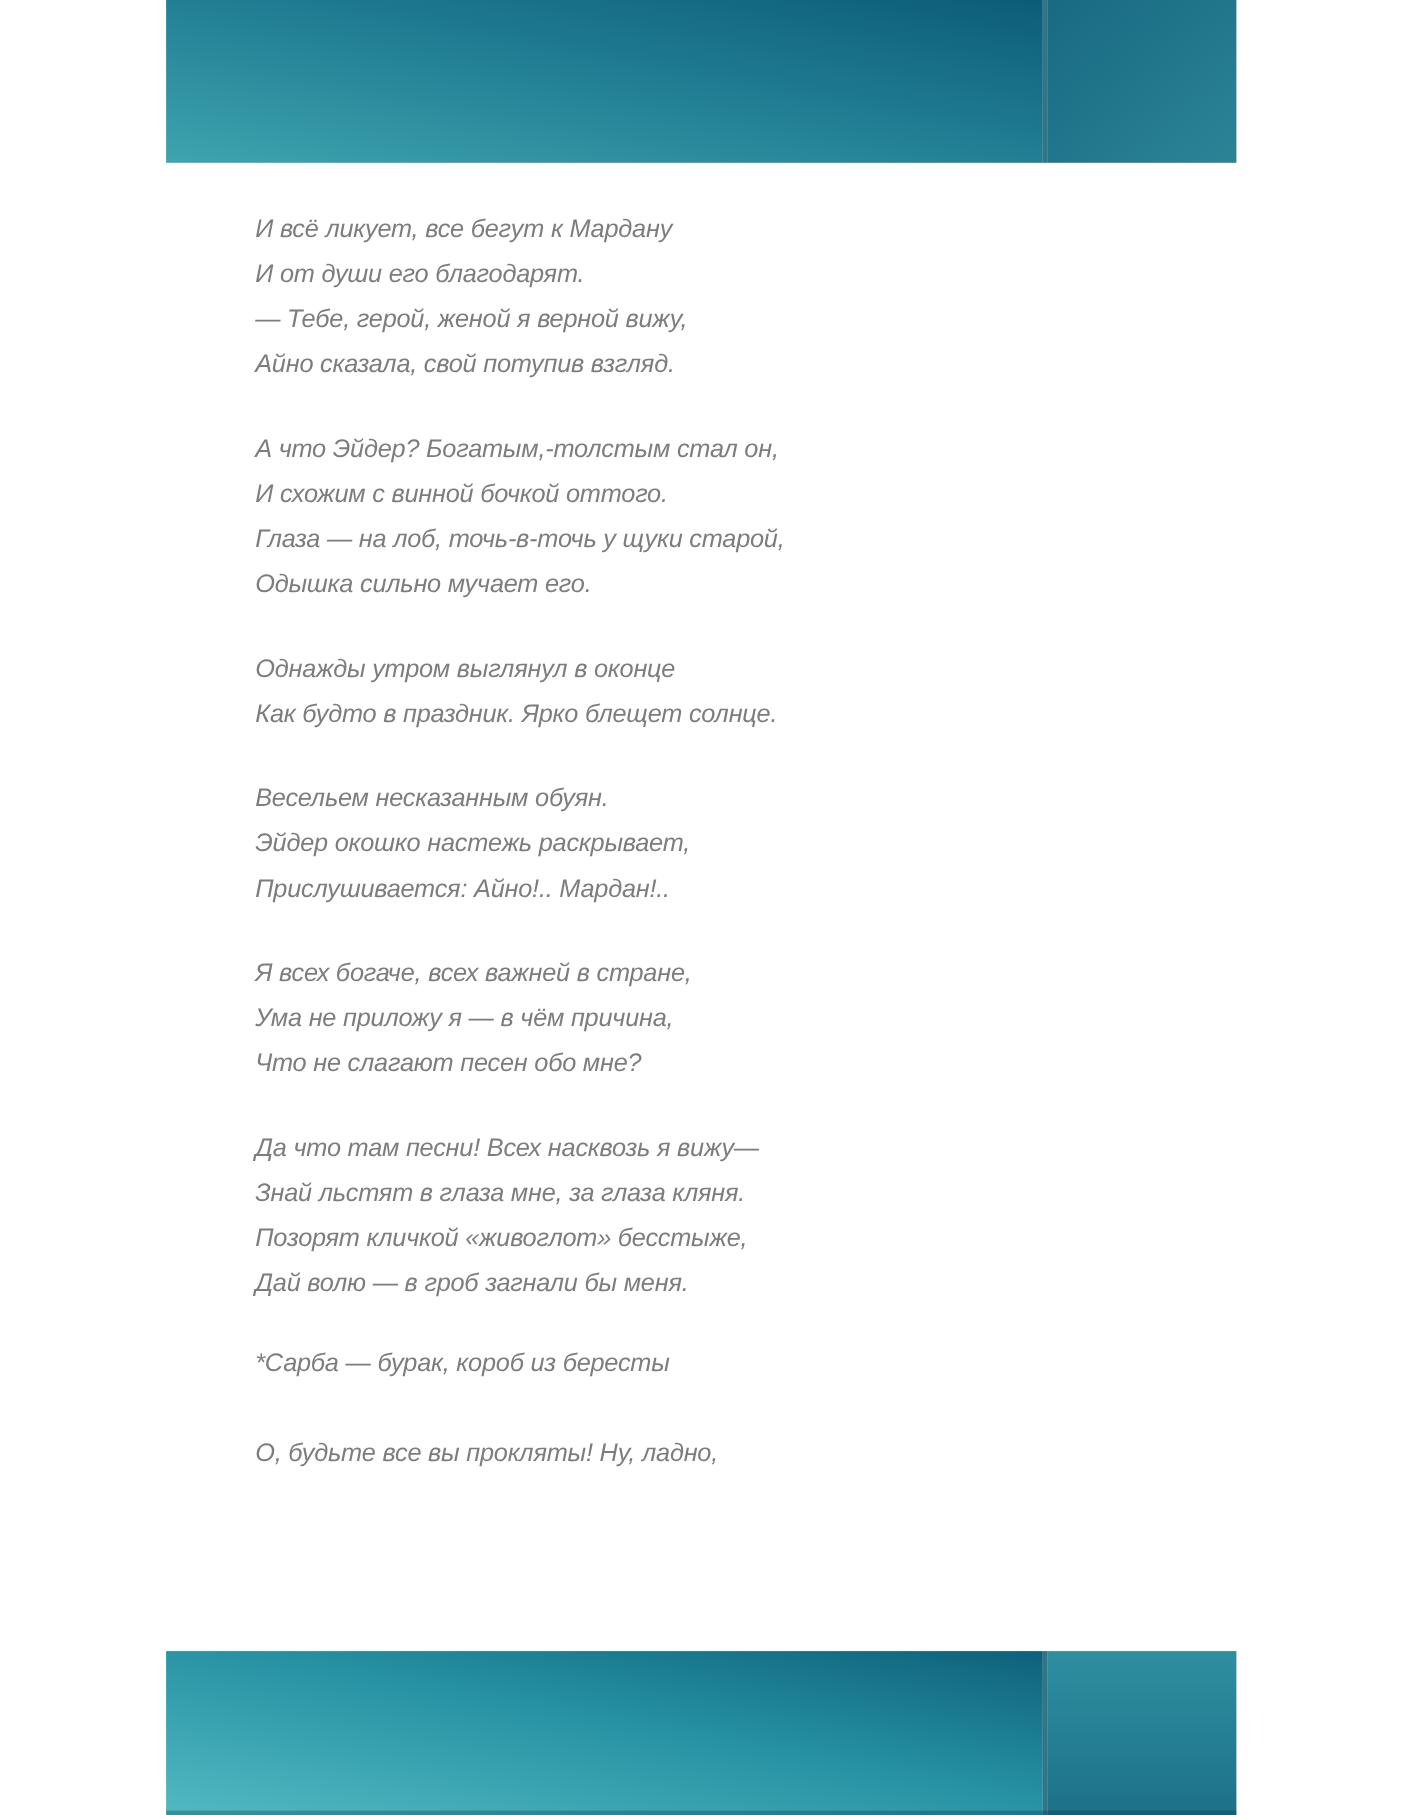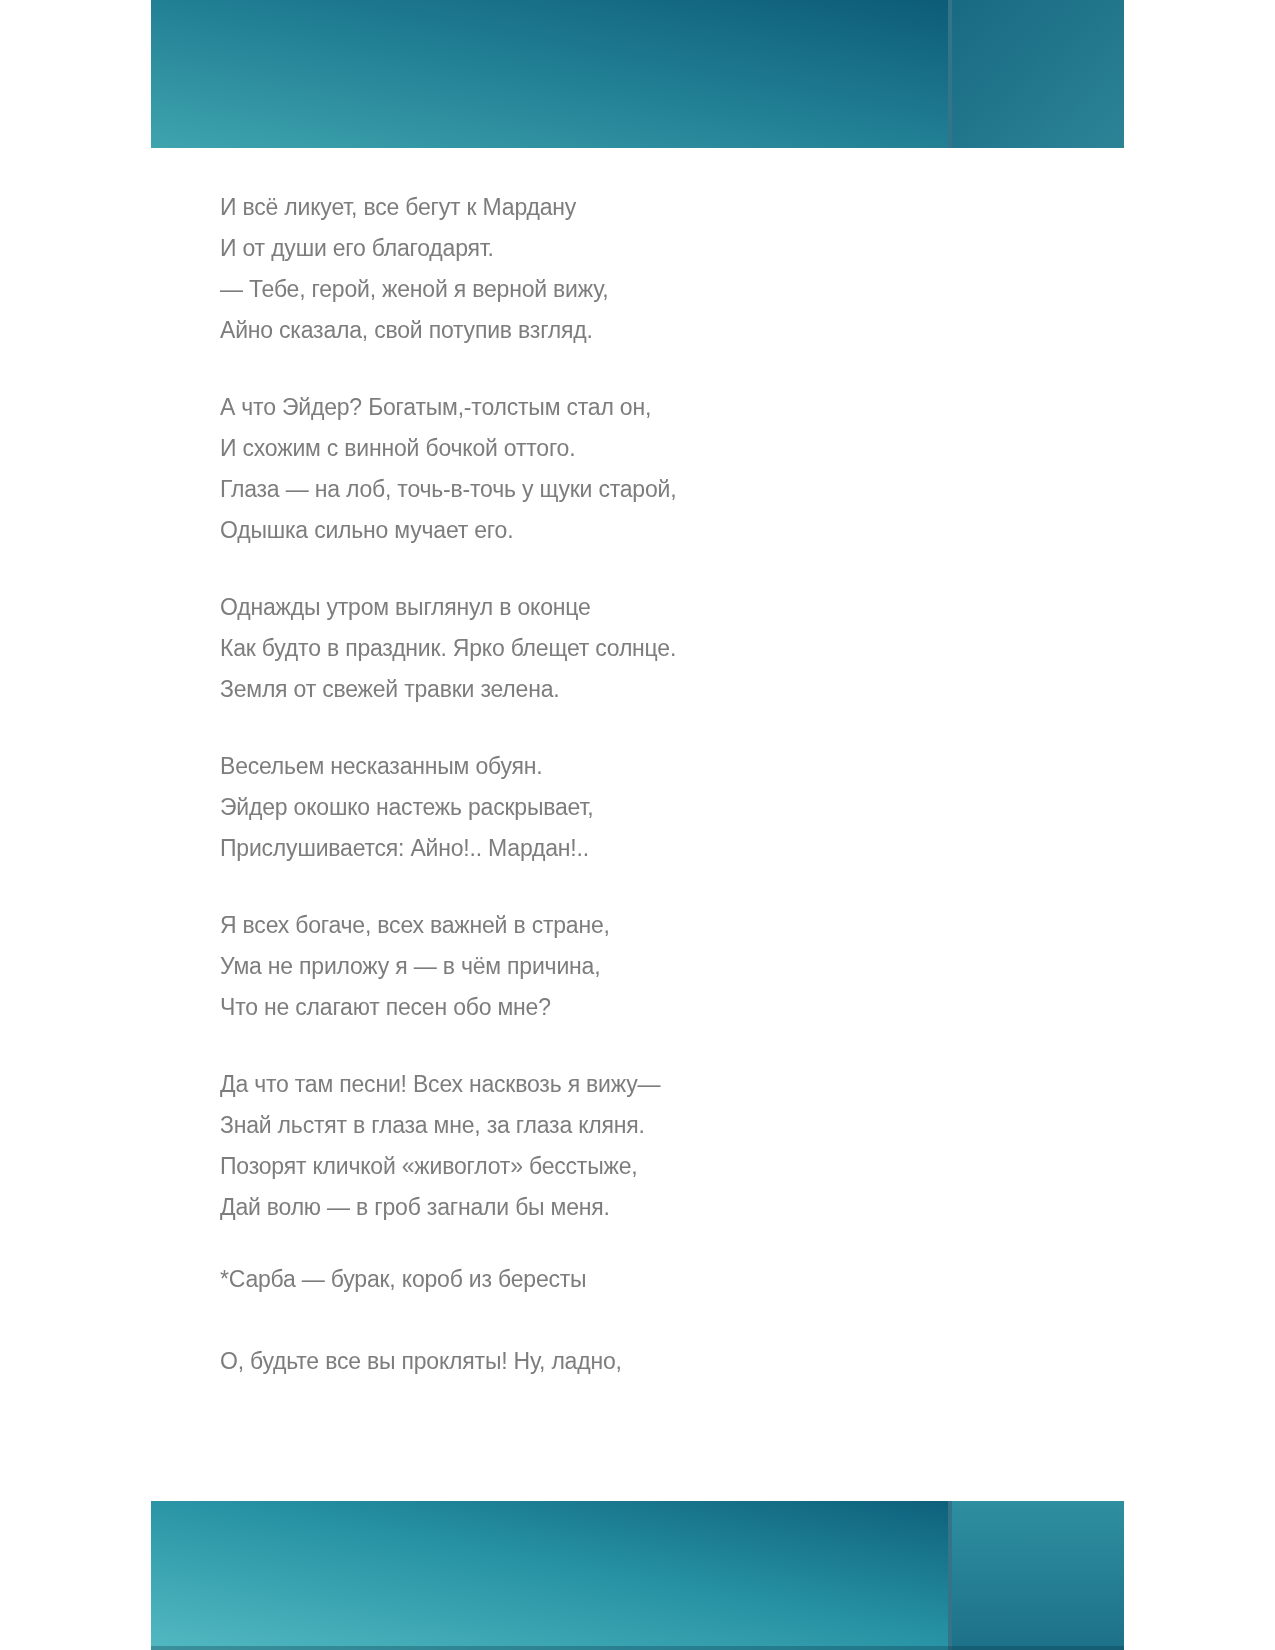--- a/index.html
+++ b/index.html
@@ -51,27 +51,28 @@
   .band-footer .bottom-edge {
     position: absolute;
     left: 0; bottom: 0;
     width: 100%; height: 4px;
     background: rgba(8, 50, 70, 0.30);
   }
 
   
   .poem {
     position: absolute;
-    left: 220px;
+    left: 232px;
     top: 151px;
     width: 840px;
     font-size: 23px;
     line-height: 41px;
     letter-spacing: -0.2px;
     color: var(--text, #7d7d7d);
+    font-style: italic;
   }
   .poem p { margin: 0 0 36px 0; }
   .poem p.footnote { margin: -5px 0 41px 0; }
   .poem p.closing  { margin: 0; }
 </style>
 </head>
 <body>
 
 <div class="band band-header">
   <div class="panel-main"></div>
@@ -91,21 +92,20 @@
     </p>
     <div class="line">А что Эйдер? Богатым,-толстым стал он,</div>
     <div class="line">И схожим с винной бочкой оттого.</div>
     <div class="line">Глаза — на лоб, точь-в-точь у щуки старой,</div>
     <div class="line">Одышка сильно мучает его.</div>
   <p></p>
   <p>
     </p>
     <div class="line">Однажды утром выглянул в оконце</div>
     <div class="line">Как будто в праздник. Ярко блещет солнце.</div>
-    <div class="line">Земля от свежей травки зелена.</div>
   <p></p>
   <p>
     </p>
     <div class="line">Весельем несказанным обуян.</div>
     <div class="line">Эйдер окошко настежь раскрывает,</div>
     <div class="line">Прислушивается: Айно!.. Мардан!..</div>
   <p></p>
   <p>
     </p>
     <div class="line">Я всех богаче, всех важней в стране,</div>

